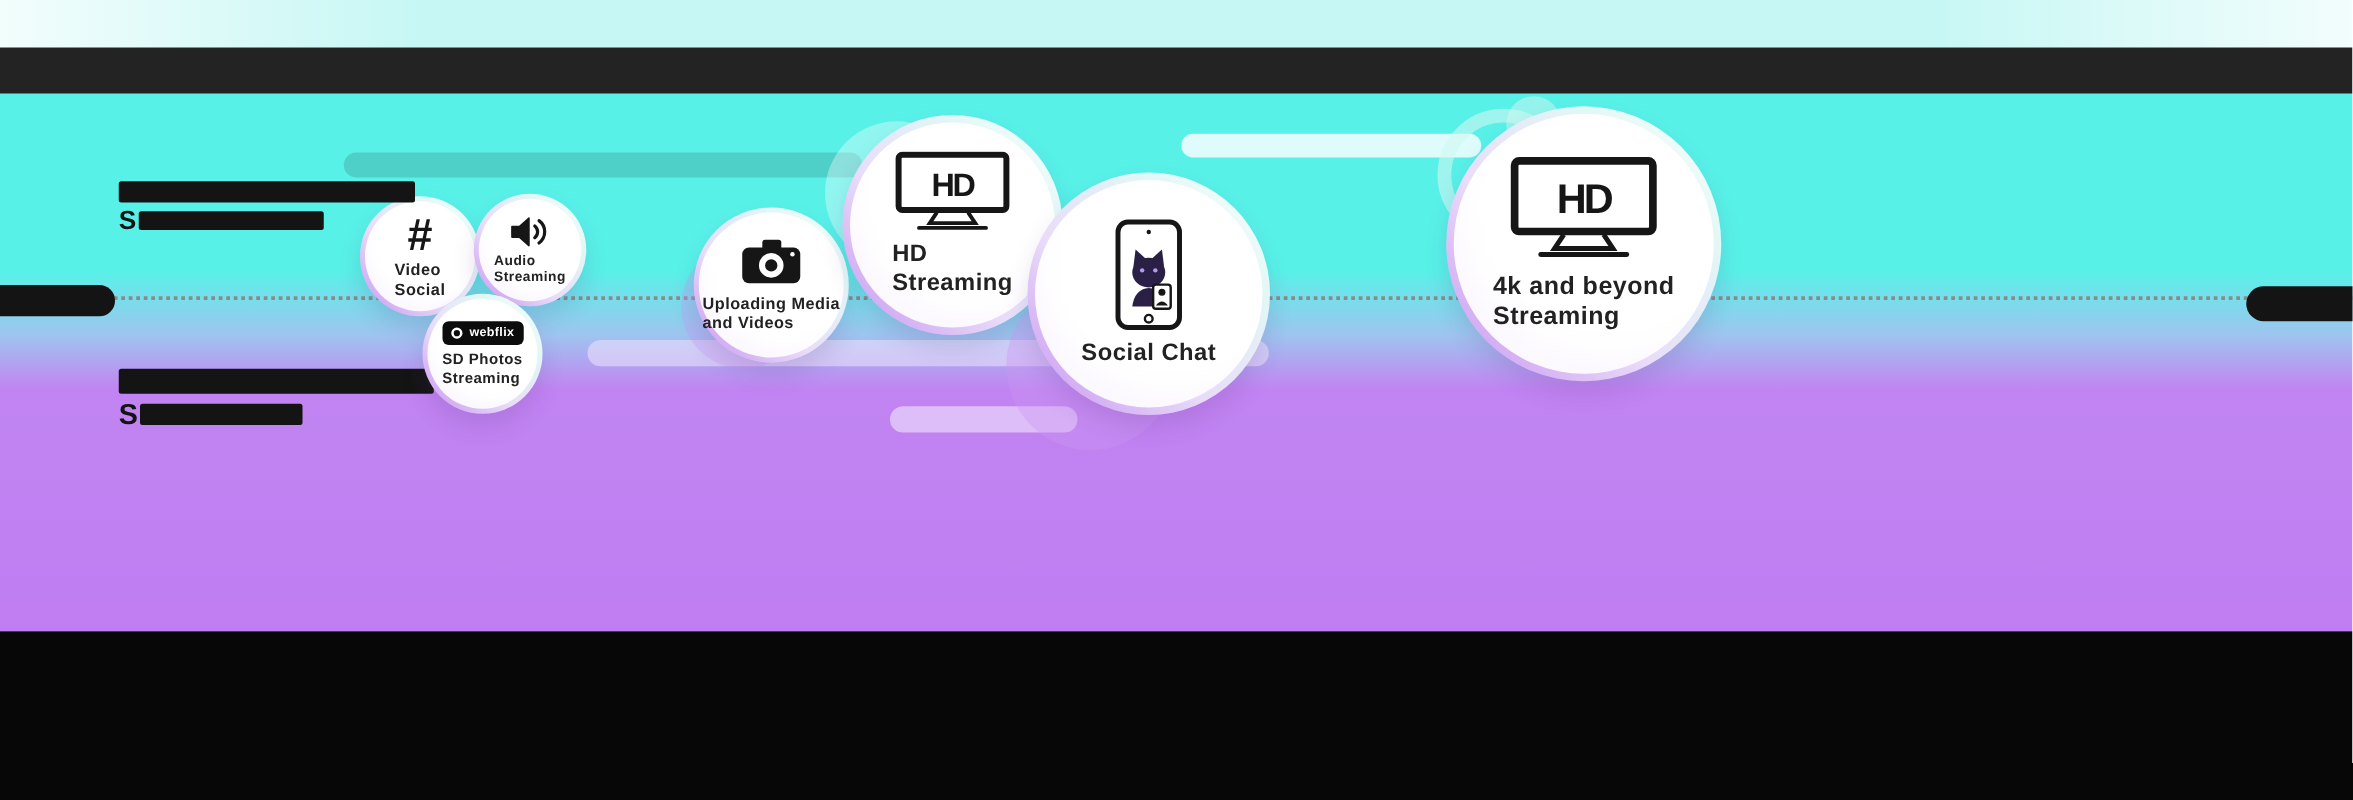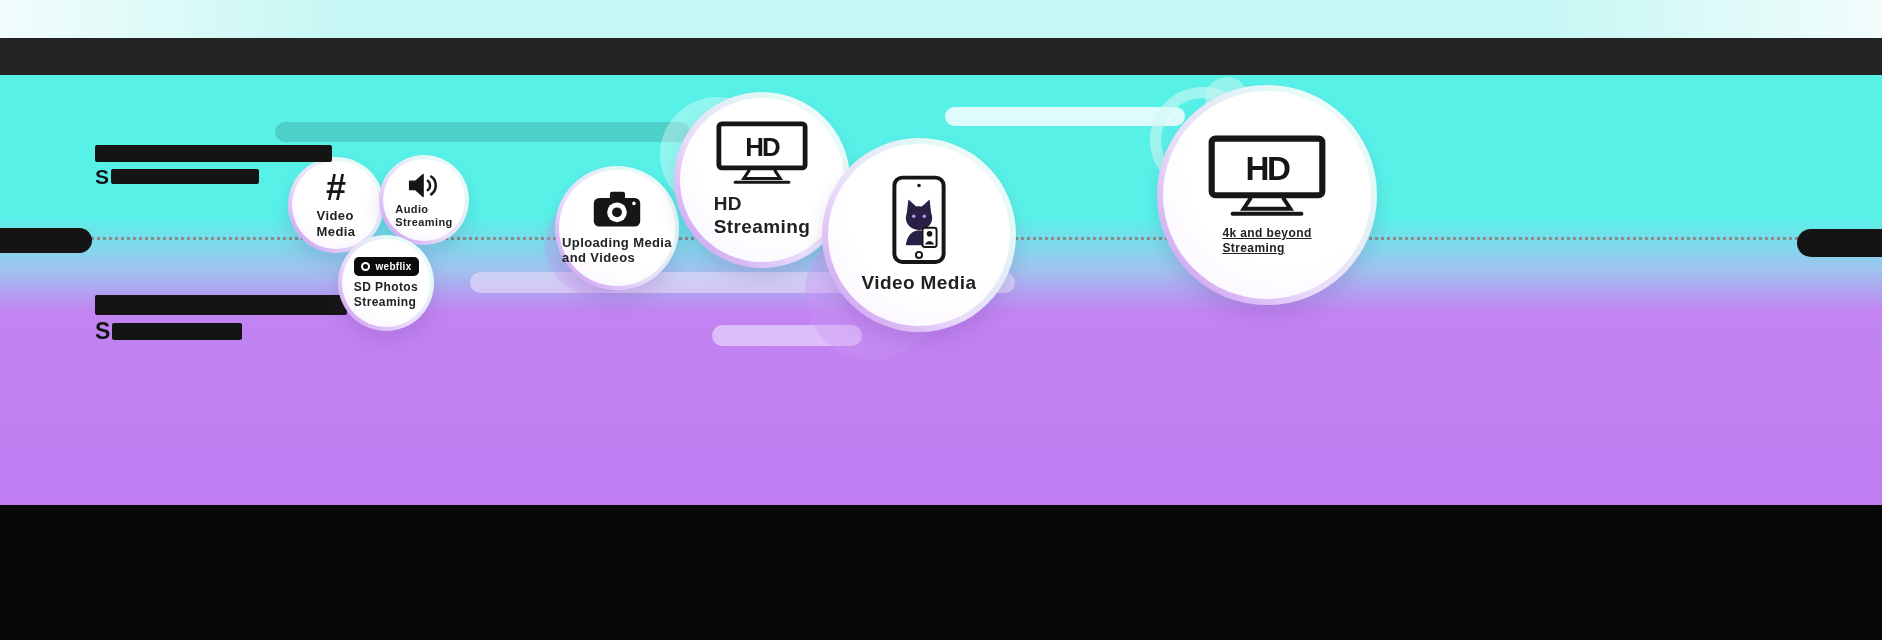--- a/index.html
+++ b/index.html
@@ -75,21 +75,21 @@
   .vchat {left:822px;top:63px;width:194px;height:194px;z-index:5;padding:6px;}
   .fourk {left:1157px;top:10px;width:220px;height:220px;z-index:4;padding:6px;}
 
   .email  .bl{font-size:16px;}
   .social .bl{font-size:13px;margin-top:2px;}
   .audio  .bl{font-size:11px;margin-top:3px;}
   .sd     .bl{font-size:12px;margin-top:4px;}
   .upload .bl{font-size:13px;}
   .hd     .bl{font-size:19px;margin-top:7px;}
   .vchat  .bl{font-size:19px;margin-top:7px;}
-  .fourk  .bl{font-size:12px;margin-top:8px;text-decoration:underline;}
+  .fourk  .bl{font-size:20px;margin-top:8px;}
 
   .hash{font-size:36px;font-weight:800;color:#161616;line-height:1;}
   .wf{background:#0c0c0c;color:#ffffff;border-radius:5px;padding:4px 7px;display:flex;align-items:center;gap:6px;}
   .wf .ring{width:9px;height:9px;border:2px solid #ffffff;border-radius:50%;box-sizing:border-box;}
   .wf .wt{font-size:10px;font-weight:700;letter-spacing:.3px;}
 </style>
 </head>
 <body>
 
 <div class="stage">
@@ -124,21 +124,21 @@
         <span class="r-s">S</span>
         <div class="r-bar b2"></div>
       </div>
     </div>
 
     <div class="bubble social">
       <div class="bubble-in">
         <span class="hash">#</span>
         <div class="bl">
           <span class="ln">Video</span>
-          <span class="ln">Media</span>
+          <span class="ln">Social</span>
         </div>
       </div>
     </div>
 
     <div class="bubble audio">
       <div class="bubble-in">
         <svg width="34" viewBox="0 0 40 34">
           <path d="M3 12 h7 l9 -8 v26 l-9 -8 H3 Z" fill="#161616" stroke="#161616" stroke-width="1.5" stroke-linejoin="round"></path>
           <path d="M24.5 11.5 a7 7 0 0 1 0 11" fill="none" stroke="#161616" stroke-width="3" stroke-linecap="round"></path>
           <path d="M28.5 6.5 a13 13 0 0 1 0 21" fill="none" stroke="#161616" stroke-width="3" stroke-linecap="round"></path>
@@ -207,21 +207,21 @@
           <path d="M47 44 L45 28 L35 37 Z" fill="#2a2046"></path>
           <ellipse cx="33" cy="49" rx="15" ry="13.5" fill="#2a2046"></ellipse>
           <circle cx="27" cy="47" r="2" fill="#b39af0"></circle>
           <circle cx="39" cy="47" r="2" fill="#b39af0"></circle>
           <path d="M18 80 Q20 64 33 63 Q46 64 48 80 Z" fill="#2a2046"></path>
           <rect x="37" y="60" width="16" height="22" rx="2.5" fill="#ffffff" stroke="#161616" stroke-width="2.2"></rect>
           <circle cx="45" cy="67" r="3.2" fill="#161616"></circle>
           <path d="M39.5 79 Q45 71.5 50.5 79 Z" fill="#161616"></path>
         </svg>
         <div class="bl">
-          <span class="ln">Video Media</span>
+          <span class="ln">Social Chat</span>
         </div>
       </div>
     </div>
 
     <div class="bubble fourk">
       <div class="bubble-in">
         <svg width="118" viewBox="0 0 96 68">
           <rect x="3" y="3" width="90" height="46" rx="3" fill="#ffffff" stroke="#161616" stroke-width="5"></rect>
           <text x="48" y="37" text-anchor="middle" font-size="27" font-weight="800" letter-spacing="-2" fill="#161616">HD</text>
           <path d="M35 51 L29 60 L67 60 L61 51" fill="none" stroke="#161616" stroke-width="3.2"></path>

